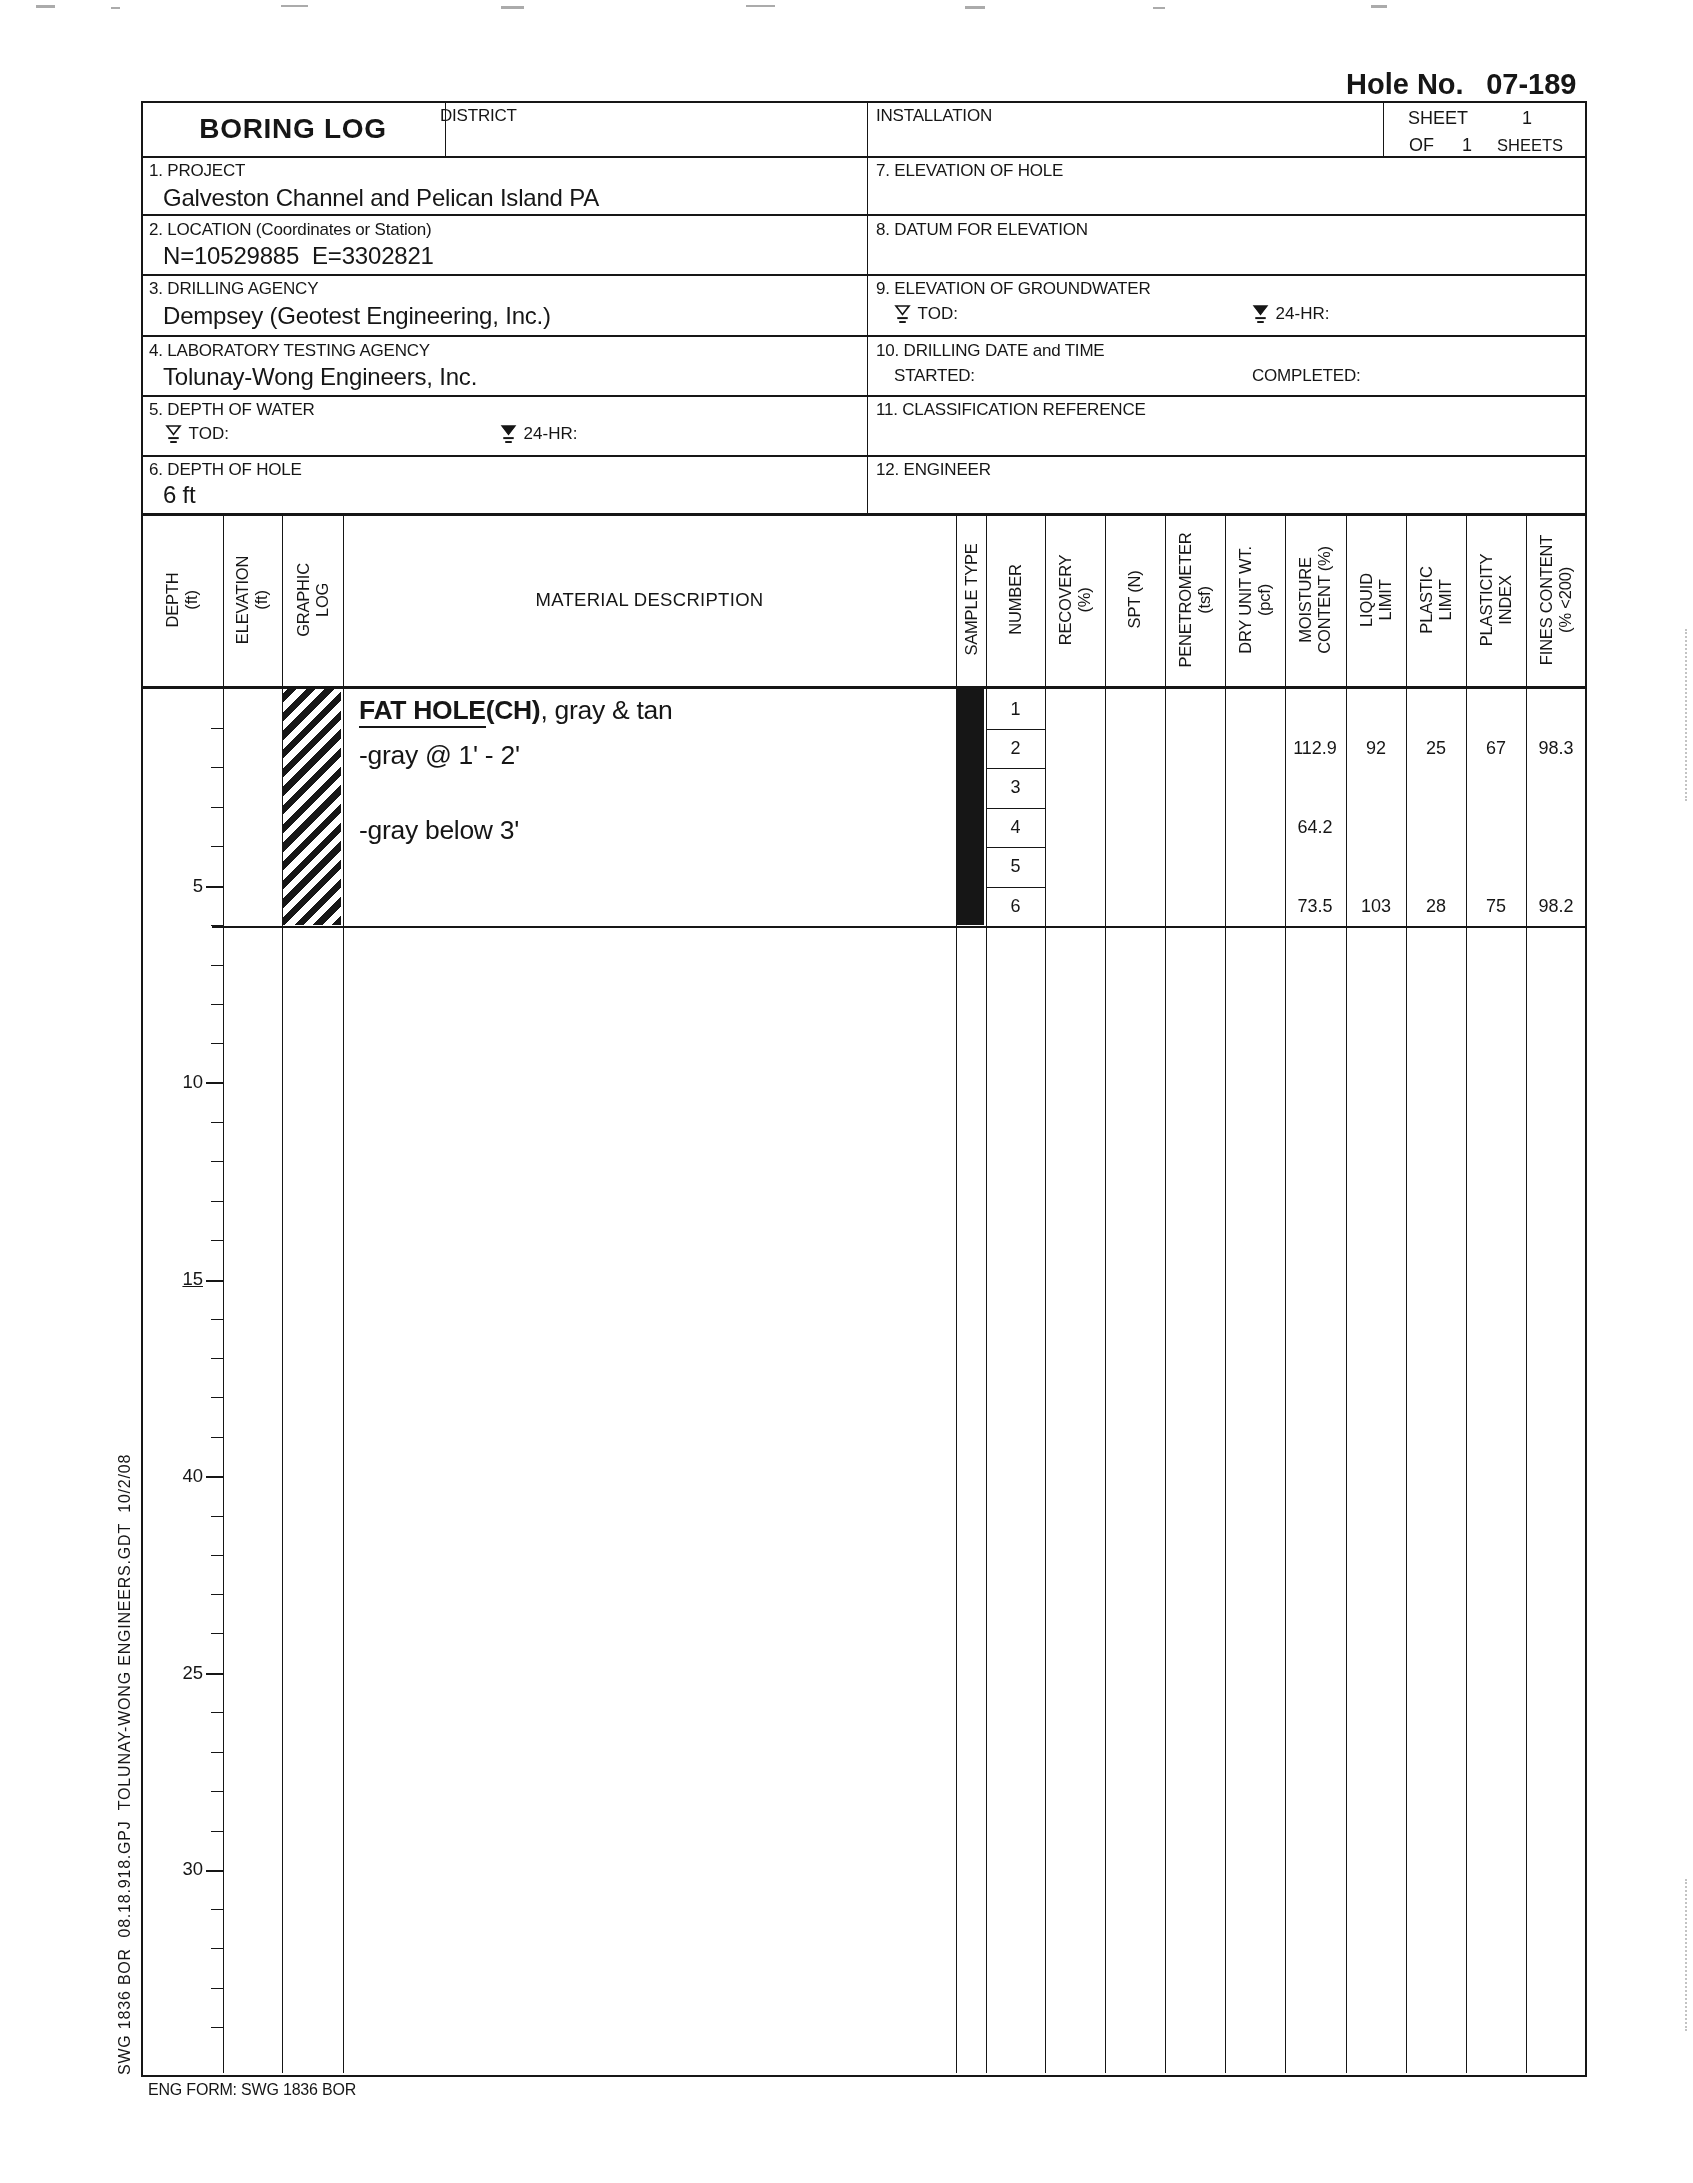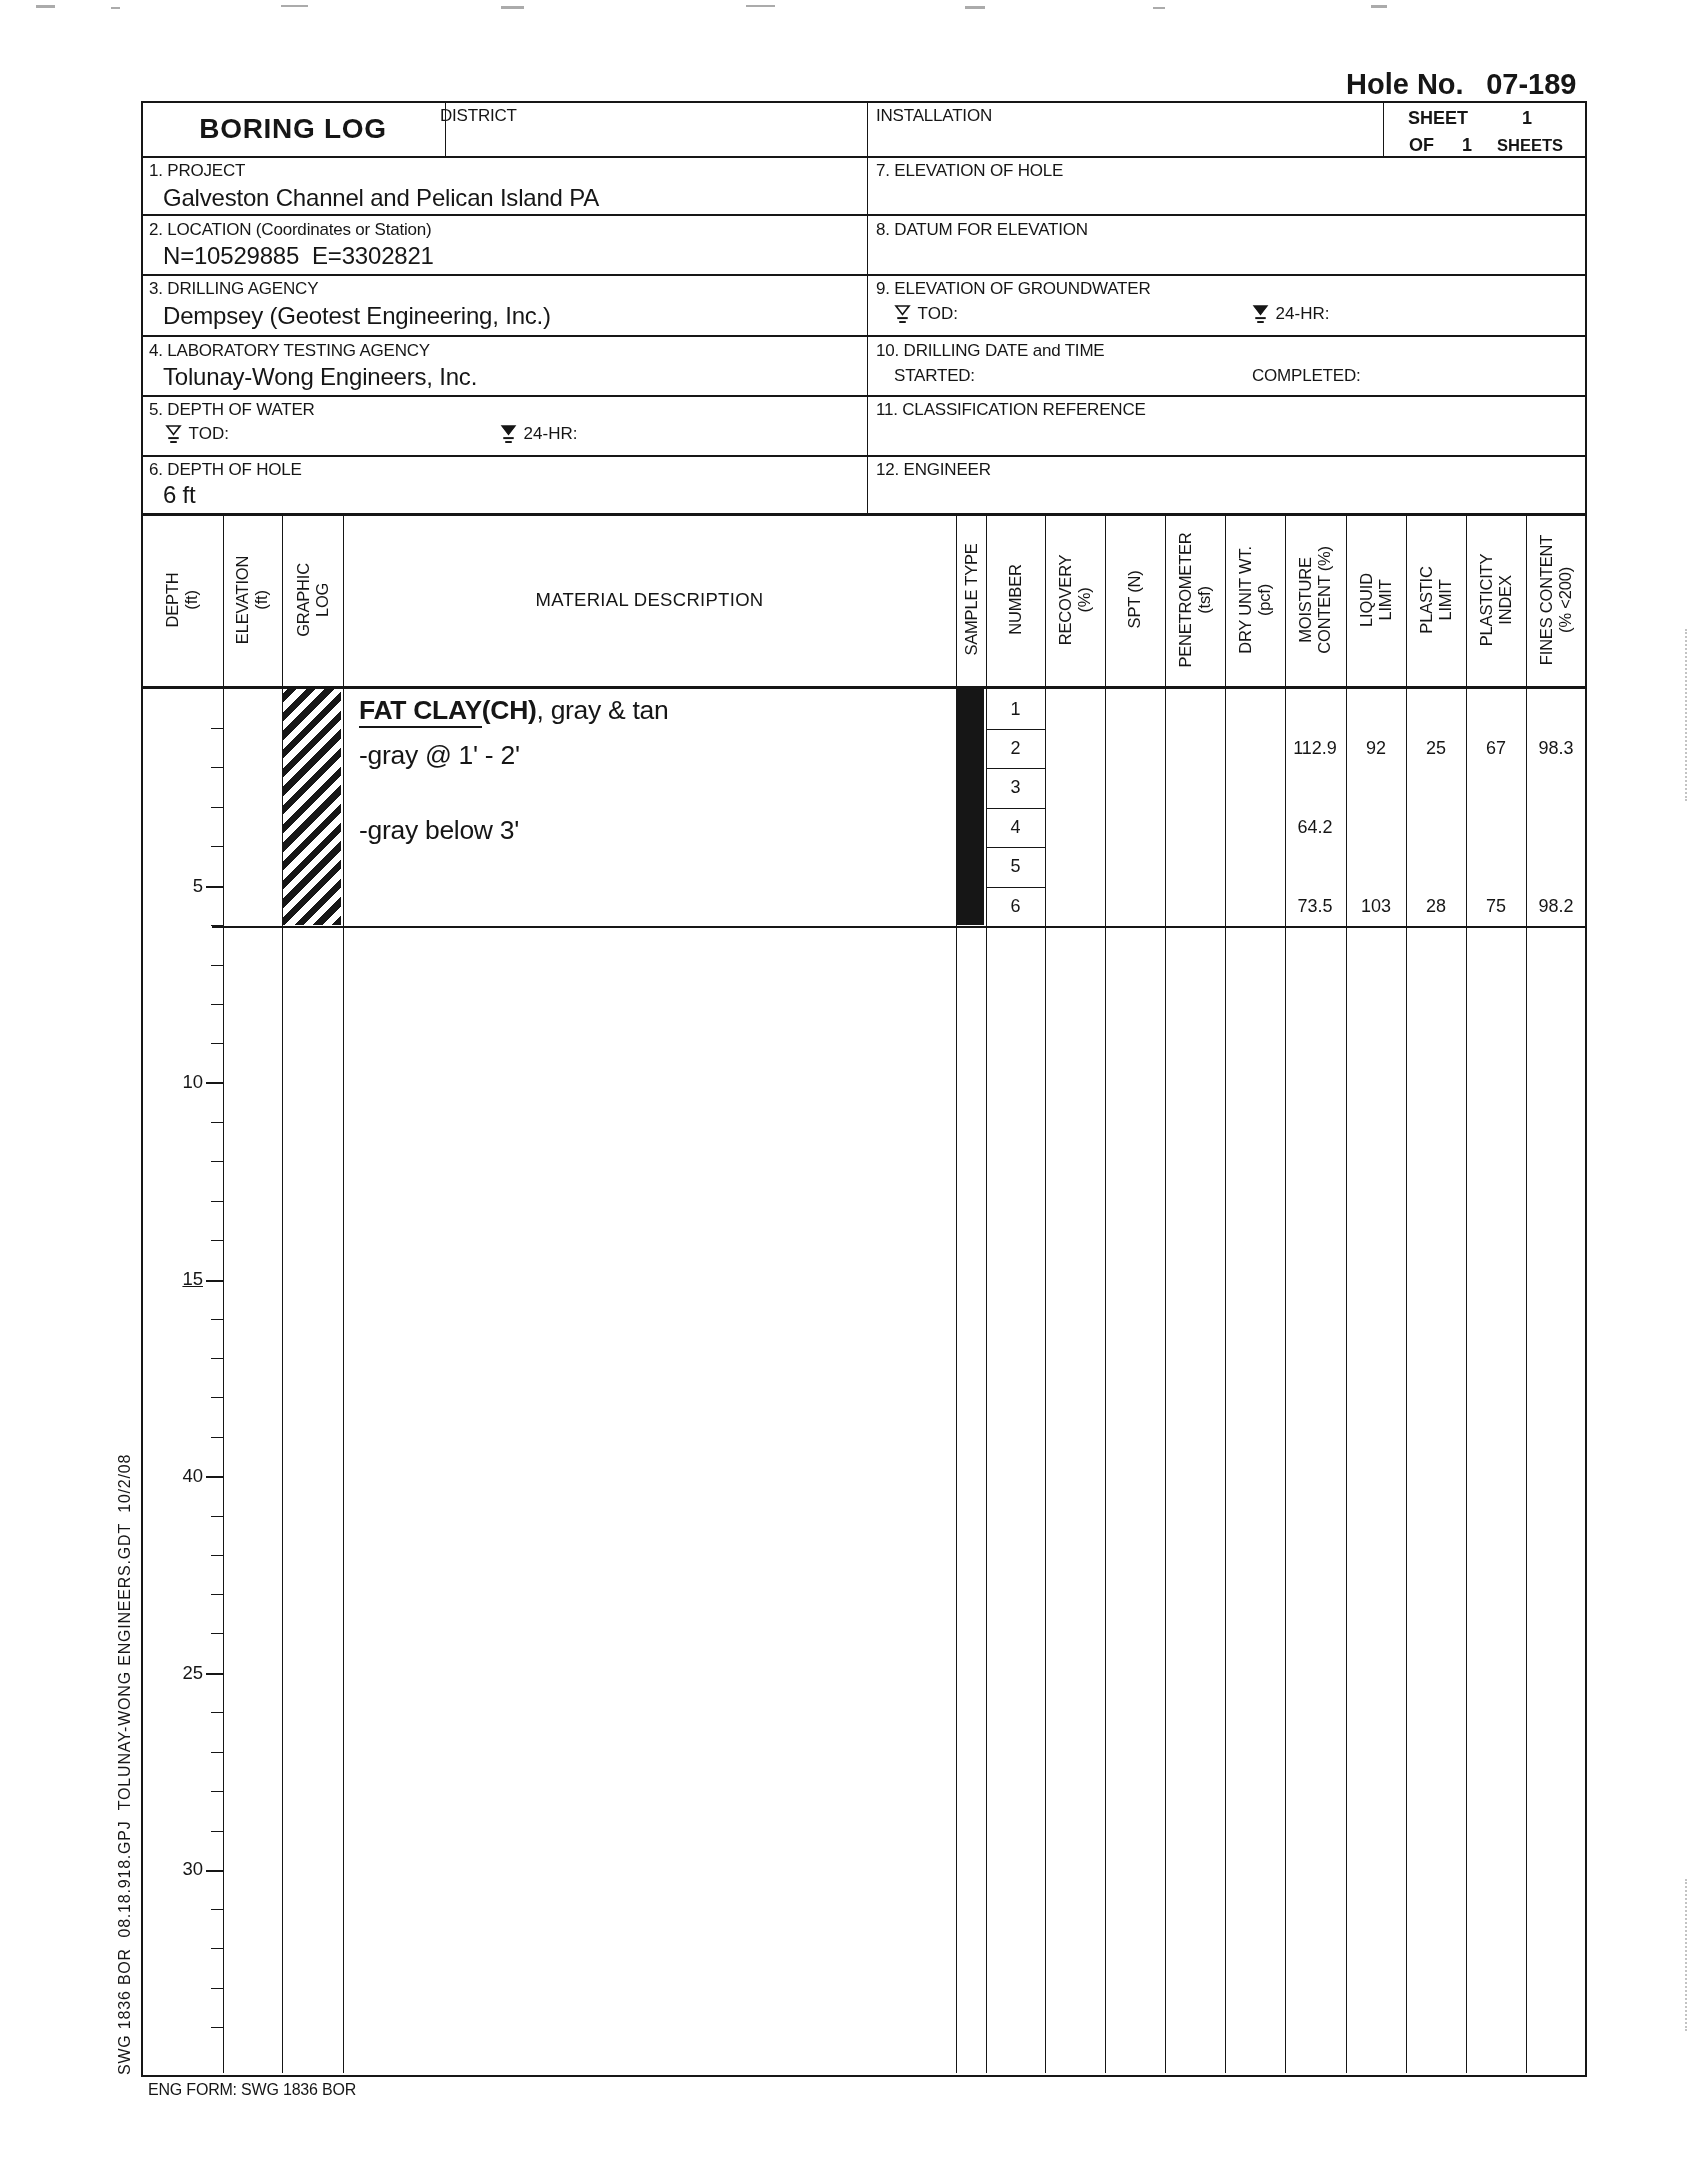--- a/index.html
+++ b/index.html
@@ -25,21 +25,21 @@
   .b{font-weight:bold;}
   .u{border-bottom:2.6px solid #161616;padding-bottom:0.7px;}
   .num{position:absolute;font-size:18px;text-align:center;}
   .dlabel{position:absolute;left:141px;width:62px;text-align:right;font-size:18.5px;}
   .engform{position:absolute;left:148px;top:2081px;font-size:16px;letter-spacing:-0.2px;white-space:pre;}
   .sidebar{position:absolute;left:116px;top:2075px;width:605px;height:20px;
     transform:rotate(-90deg);transform-origin:0 0;font-size:16px;letter-spacing:0.8px;white-space:pre;}
   .wsym{display:inline-block;width:17px;height:21px;position:relative;top:1.3px;}
   .artifact{position:absolute;background:#666;opacity:0.55;height:2.6px;}
   .edgeart{position:absolute;border-left:2px dotted #888;opacity:0.5;width:0;}
-  .sheettxt{position:absolute;font-size:18px;white-space:pre;font-weight:bold;}
+  .sheettxt{position:absolute;font-size:18px;white-space:pre;}
 </style>
 </head>
 <body>
 
 <div class="artifact" style="left:36px;top:5.3px;width:18.5px;"></div>
 <div class="artifact" style="left:111px;top:6.6px;width:9.3px;"></div>
 <div class="artifact" style="left:281px;top:4.6px;width:26.5px;"></div>
 <div class="artifact" style="left:501px;top:6px;width:22.5px;"></div>
 <div class="artifact" style="left:746px;top:4.6px;width:29px;"></div>
 <div class="artifact" style="left:965px;top:6px;width:20px;"></div>
@@ -193,21 +193,21 @@
 <div class="hdrcell" style="left:1526px;width:60px;">
     <span class="vtext">
       <span>FINES CONTENT</span>
       <span>(% &lt;200)</span>
     </span>
   </div>
 
 <div class="hatch"></div>
 <div class="stbar"></div>
 
-<div class="mdtext" style="top:695px;"><span class="b u">FAT CLAY</span><span class="b">(CH)</span><span>, gray &amp; tan</span></div>
+<div class="mdtext" style="top:695px;"><span class="b u">FAT HOLE</span><span class="b">(CH)</span><span>, gray &amp; tan</span></div>
 
 <div class="engform">ENG FORM: SWG 1836 BOR</div>
 <div class="sidebar">SWG 1836 BOR  08.18.918.GPJ  TOLUNAY-WONG ENGINEERS.GDT  10/2/08</div>
 
 <div class="ln" style="left: 141px; top: 156px; width: 1446px; height: 2px;"></div>
 <div class="ln" style="left: 141px; top: 214px; width: 1446px; height: 2px;"></div>
 <div class="ln" style="left: 141px; top: 274px; width: 1446px; height: 2px;"></div>
 <div class="ln" style="left: 141px; top: 335px; width: 1446px; height: 2px;"></div>
 <div class="ln" style="left: 141px; top: 395px; width: 1446px; height: 2px;"></div>
 <div class="ln" style="left: 141px; top: 455px; width: 1446px; height: 2px;"></div>

